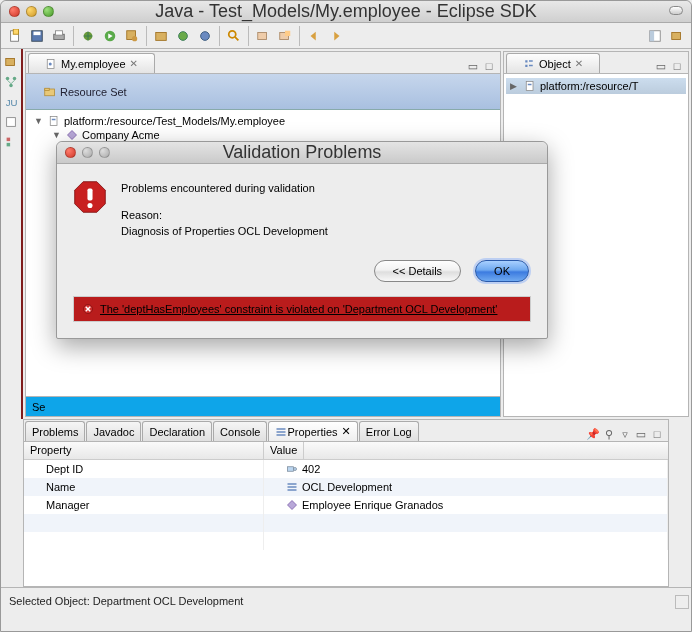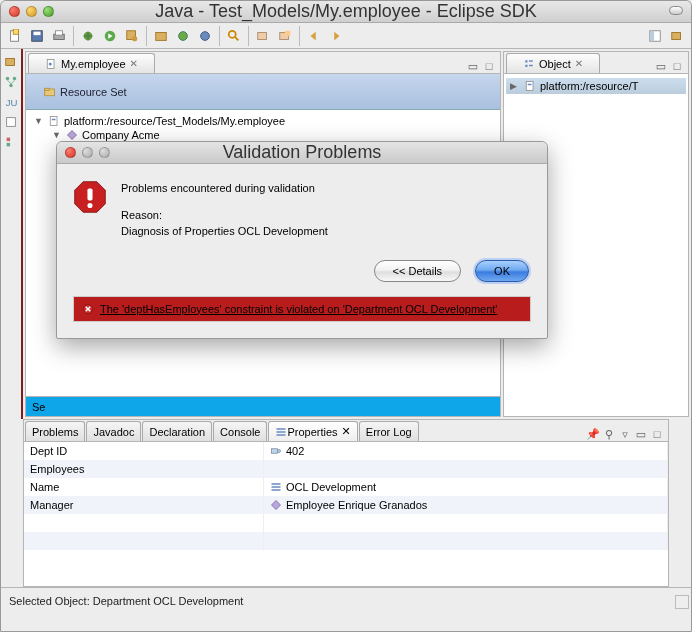--- a/index.html
+++ b/index.html
@@ -53,21 +53,21 @@
   .bottom-tabs { height: 22px; background: #ededed; border-bottom: 1px solid #b5b5b5; display: flex; align-items: flex-end; }
   .btab { height: 20px; border: 1px solid #aaa; border-bottom: none; border-radius: 3px 3px 0 0; padding: 0 6px; display: flex; align-items: center; background: linear-gradient(#f5f5f5,#e0e0e0); margin-left: 1px; font-size: 11px; }
   .btab.active { background: linear-gradient(#fff,#eee); }
   .btab-toolbar { flex: 1; display: flex; justify-content: flex-end; align-items: center; padding-right: 4px; gap: 2px; }
   .prop-header { display: flex; height: 18px; background: linear-gradient(#fafafa,#e8e8e8); border-bottom: 1px solid #ccc; }
   .prop-header div { padding: 2px 6px; border-right: 1px solid #ccc; }
   .prop-col-name { width: 240px; }
   .prop-row { display: flex; height: 18px; }
   .prop-row:nth-child(even) { background: #f0f4fa; }
   .prop-row:nth-child(odd) { background: #fff; }
-  .prop-cell { padding: 2px 6px; border-right: 1px solid #eee; display: flex; align-items: center; gap: 4px; }
+  .prop-cell { padding: 2px 22px; border-right: 1px solid #eee; display: flex; align-items: center; gap: 4px; }
   .prop-cell.name { width: 240px; }
   .prop-cell.value { flex: 1; }
   .val-icon { width: 12px; height: 12px; flex-shrink: 0; }
   
   
   .status-bar { height: 20px; border-top: 1px solid #b5b5b5; background: #ededed; display: flex; align-items: flex-end; padding-left: 8px; color: #222; }
   
   
   .modal { position: absolute; left: 55px; top: 140px; width: 492px; background: #ededed; border: 1px solid #999; border-radius: 6px 6px 2px 2px; box-shadow: 0 8px 24px rgba(0,0,0,0.35); }
   .modal .titlebar { background: linear-gradient(#e4e4e4,#cacaca); }
@@ -321,36 +321,34 @@
           <span>Error Log</span>
         </div>
       <div class="btab-toolbar">
         <div class="mini-btn">📌</div>
         <div class="mini-btn">⚲</div>
         <div class="mini-btn">▿</div>
         <div class="mini-btn">▭</div>
         <div class="mini-btn">□</div>
       </div>
     </div>
+    <div class="prop-header">
+      <div class="prop-col-name"><span>Property</span></div>
+      <div><span>Value</span></div>
+    </div>
     <div>
       <div class="prop-row">
         <div class="prop-cell name">Dept ID</div>
         <div class="prop-cell value">
           <svg class="val-icon" viewBox="0 0 16 16">
               <rect x="2" y="5" width="8" height="6" fill="#bcd6f0" stroke="#789"></rect>
               <circle cx="12" cy="8" r="2" fill="#bcd6f0" stroke="#789"></circle>
             </svg>
           <span>402</span>
         </div>
-      </div>
-      <div class="prop-row">
-        <div class="prop-cell name">Employees</div>
-        <div class="prop-cell value">
-            <span></span>
-          </div>
       </div>
       <div class="prop-row">
         <div class="prop-cell name">Name</div>
         <div class="prop-cell value">
           <svg class="val-icon" viewBox="0 0 16 16">
               <rect x="2" y="3" width="12" height="2" fill="#6a8ac0"></rect>
               <rect x="2" y="7" width="12" height="2" fill="#6a8ac0"></rect>
               <rect x="2" y="11" width="12" height="2" fill="#6a8ac0"></rect>
             </svg>
           <span>OCL Development</span>

